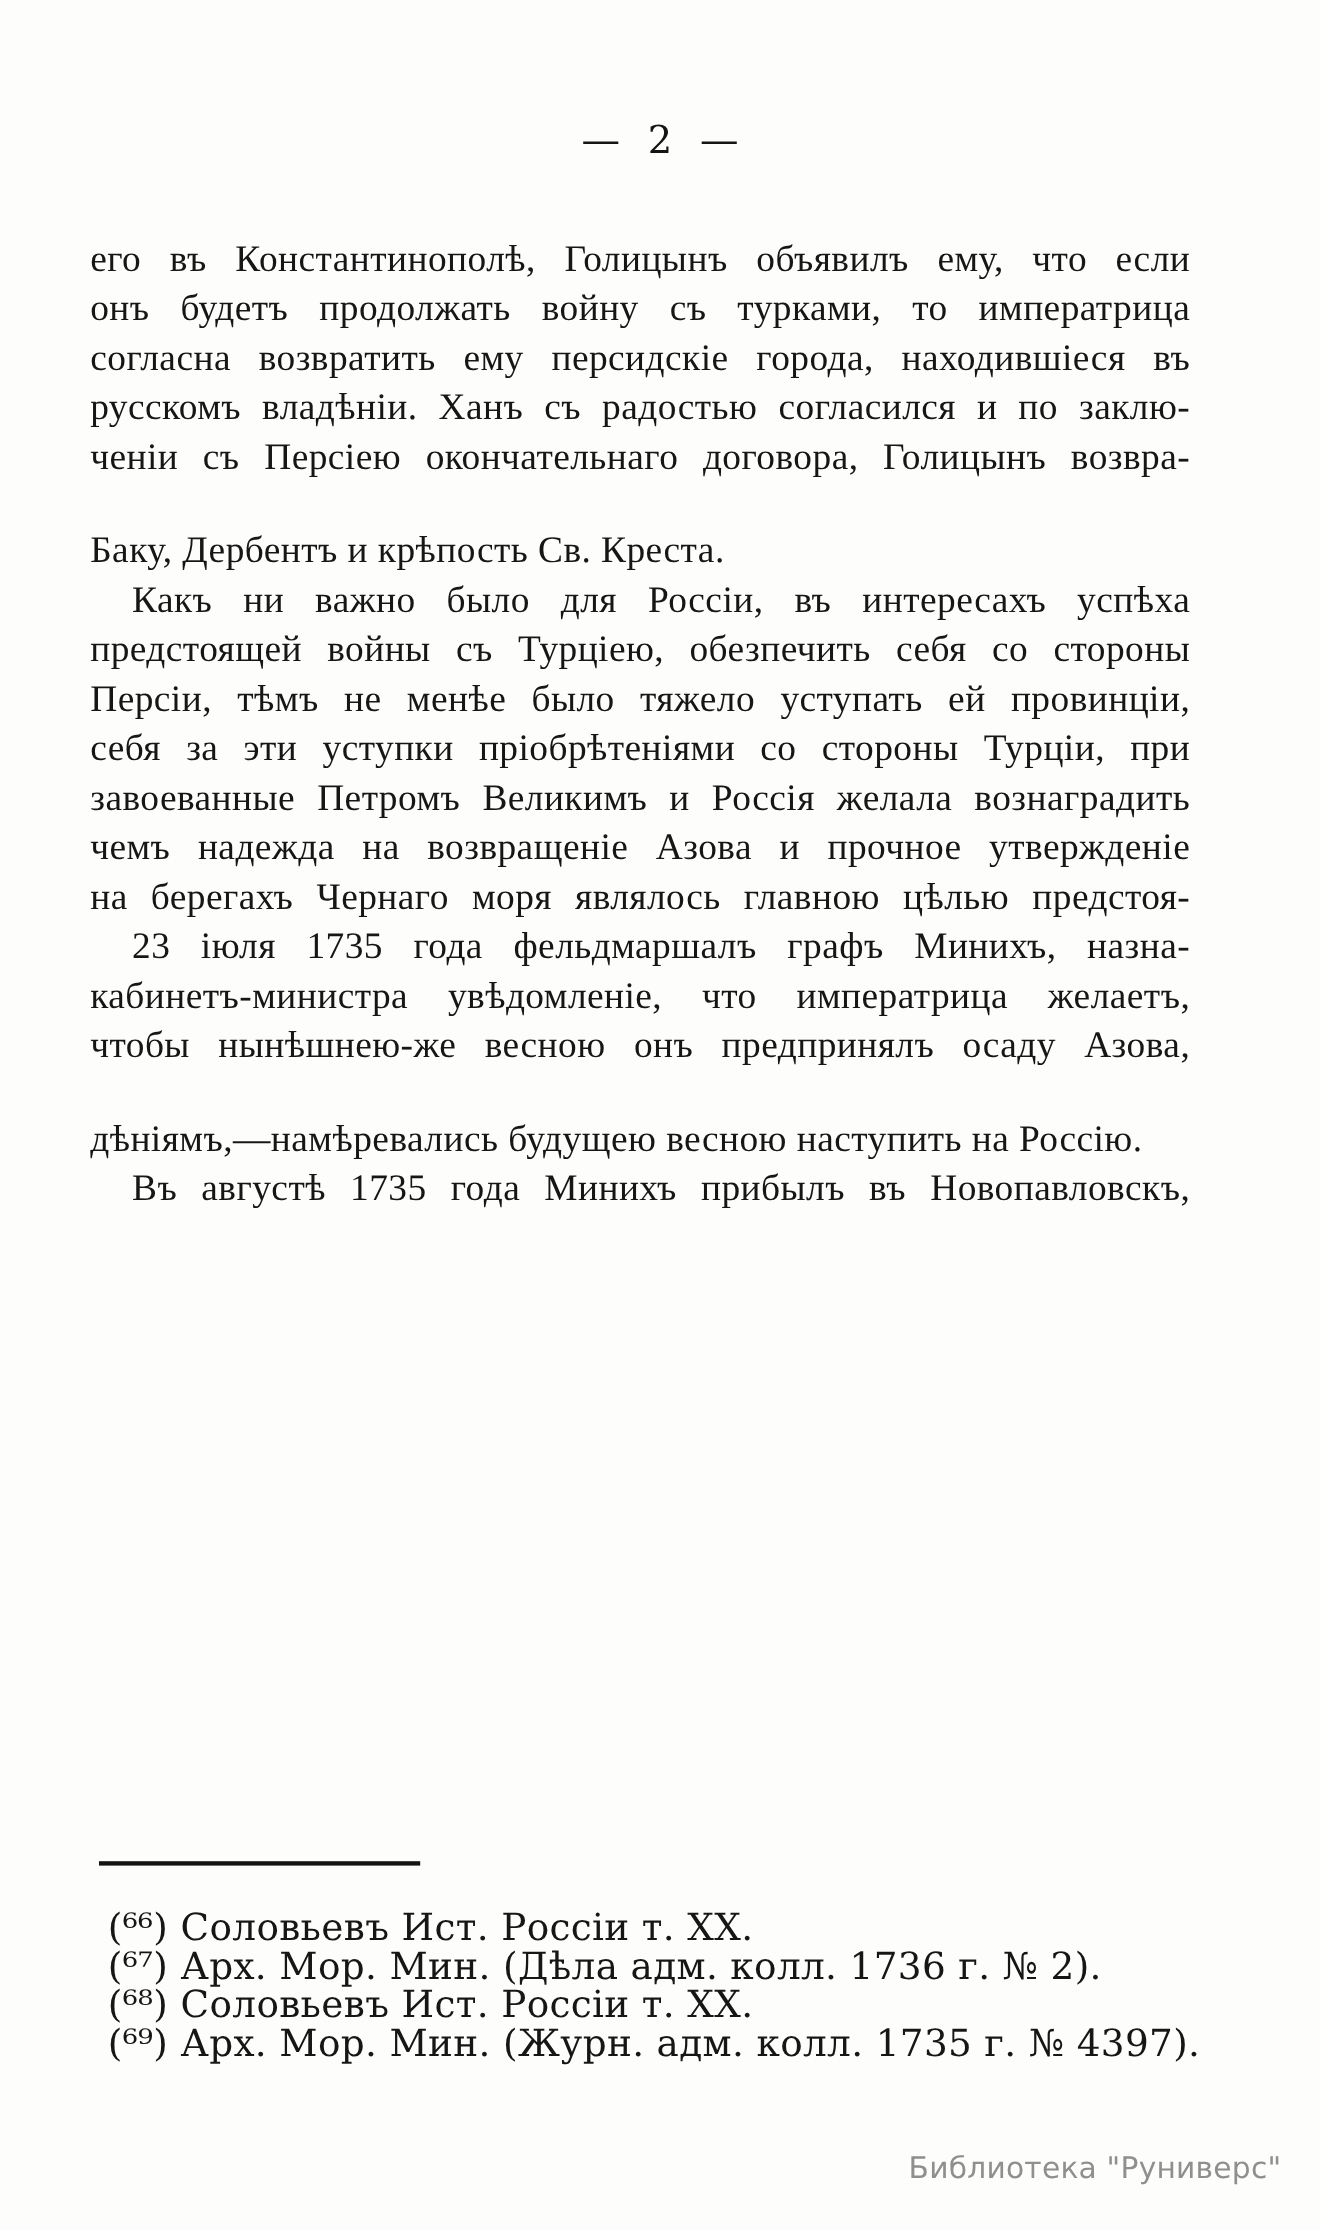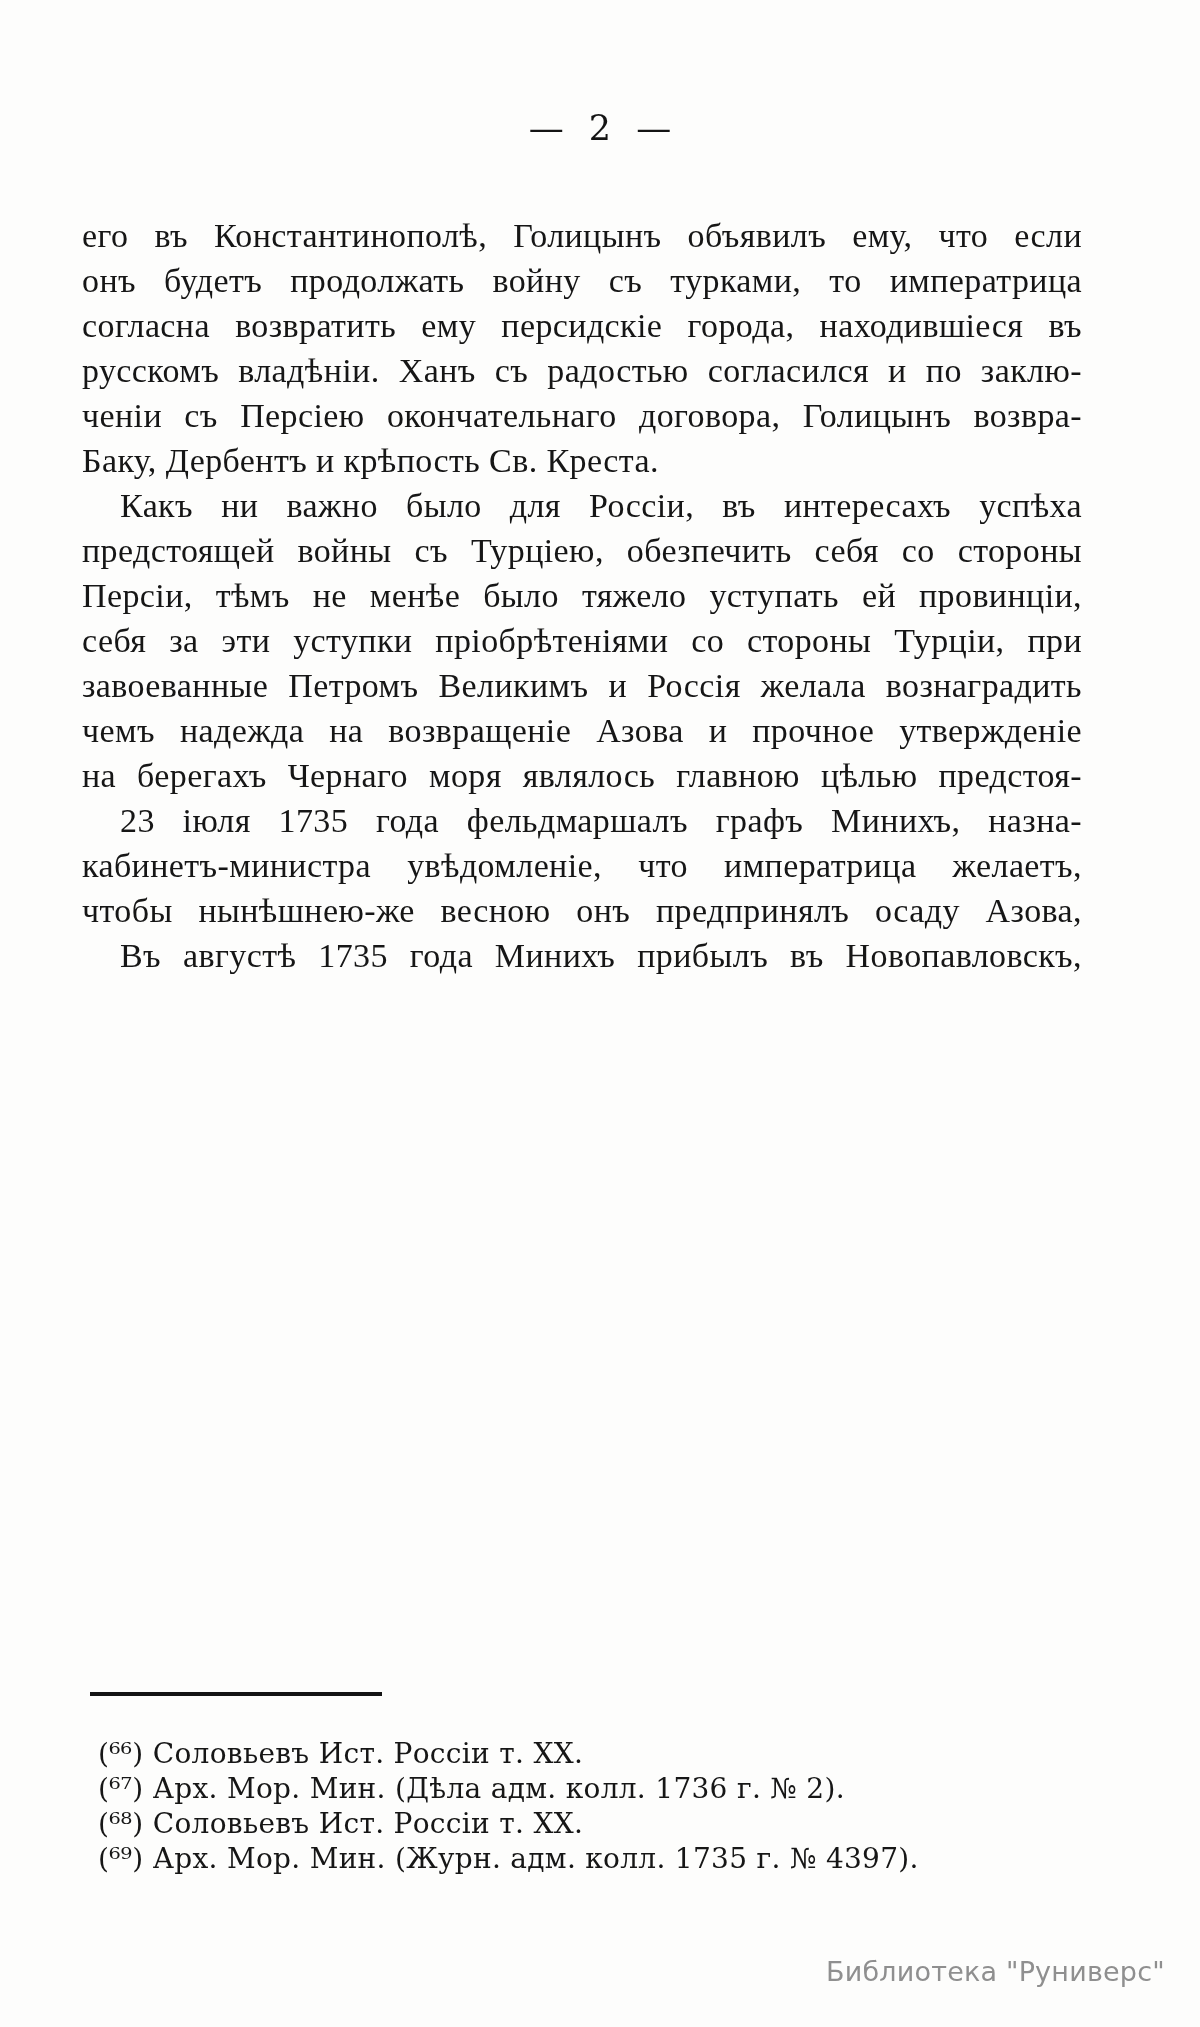--- a/index.html
+++ b/index.html
@@ -29,33 +29,34 @@
   }
   .line {
     text-align: justify;
     text-align-last: justify;
     white-space: normal;
     font-family: Liberation Serif, serif;
   }
   .line.pend {
     text-align: left;
     text-align-last: left;
+    margin-top: 40px;
   }
   .line.indent { text-indent: 38px; }
   .footnote-rule {
     position: absolute;
     left: 90px; top: 1692px;
     width: 292px; height: 4px;
     background: #141414;
   }
   .footnotes {
     position: absolute;
     left: 98px; top: 1736px;
     width: 1000px;
-    font-size: 28px;
+    font-size: 34px;
     line-height: 35px;
     letter-spacing: 0.3px;
   }
   .footnote-item { text-align: left; }
   .watermark {
     position: absolute;
     left: 826px; top: 1956px;
     font-family: "DejaVu Sans", "Liberation Sans", sans-serif;
     font-size: 27px;
     color: #8f8f8f;
@@ -77,20 +78,21 @@
   <div class="line indent">Какъ ни важно было для Россіи, въ интересахъ успѣха</div>
   <div class="line">предстоящей войны съ Турціею, обезпечить себя со стороны</div>
   <div class="line">Персіи, тѣмъ не менѣе было тяжело уступать ей провинціи,</div>
   <div class="line">себя за эти уступки пріобрѣтеніями со стороны Турціи, при</div>
   <div class="line">завоеванные Петромъ Великимъ и Россія желала вознаградить</div>
   <div class="line">чемъ надежда на возвращеніе Азова и прочное утвержденіе</div>
   <div class="line">на берегахъ Чернаго моря являлось главною цѣлью предстоя-</div>
   <div class="line indent">23 іюля 1735 года фельдмаршалъ графъ Минихъ, назна-</div>
   <div class="line">кабинетъ-министра увѣдомленіе, что императрица желаетъ,</div>
   <div class="line">чтобы нынѣшнею-же весною онъ предпринялъ осаду Азова,</div>
+  <div class="line pend">дѣніямъ,—намѣревались будущею весною наступить на Россію.</div>
   <div class="line indent">Въ августѣ 1735 года Минихъ прибылъ въ Новопавловскъ,</div>
 
 </div>
 
 <div class="footnote-rule"></div>
 
 <div class="footnotes">
   <div class="footnote-item">(⁶⁶) Соловьевъ Ист. Россіи т. XX.</div>
   <div class="footnote-item">(⁶⁷) Арх. Мор. Мин. (Дѣла адм. колл. 1736 г. № 2).</div>
   <div class="footnote-item">(⁶⁸) Соловьевъ Ист. Россіи т. XX.</div>

